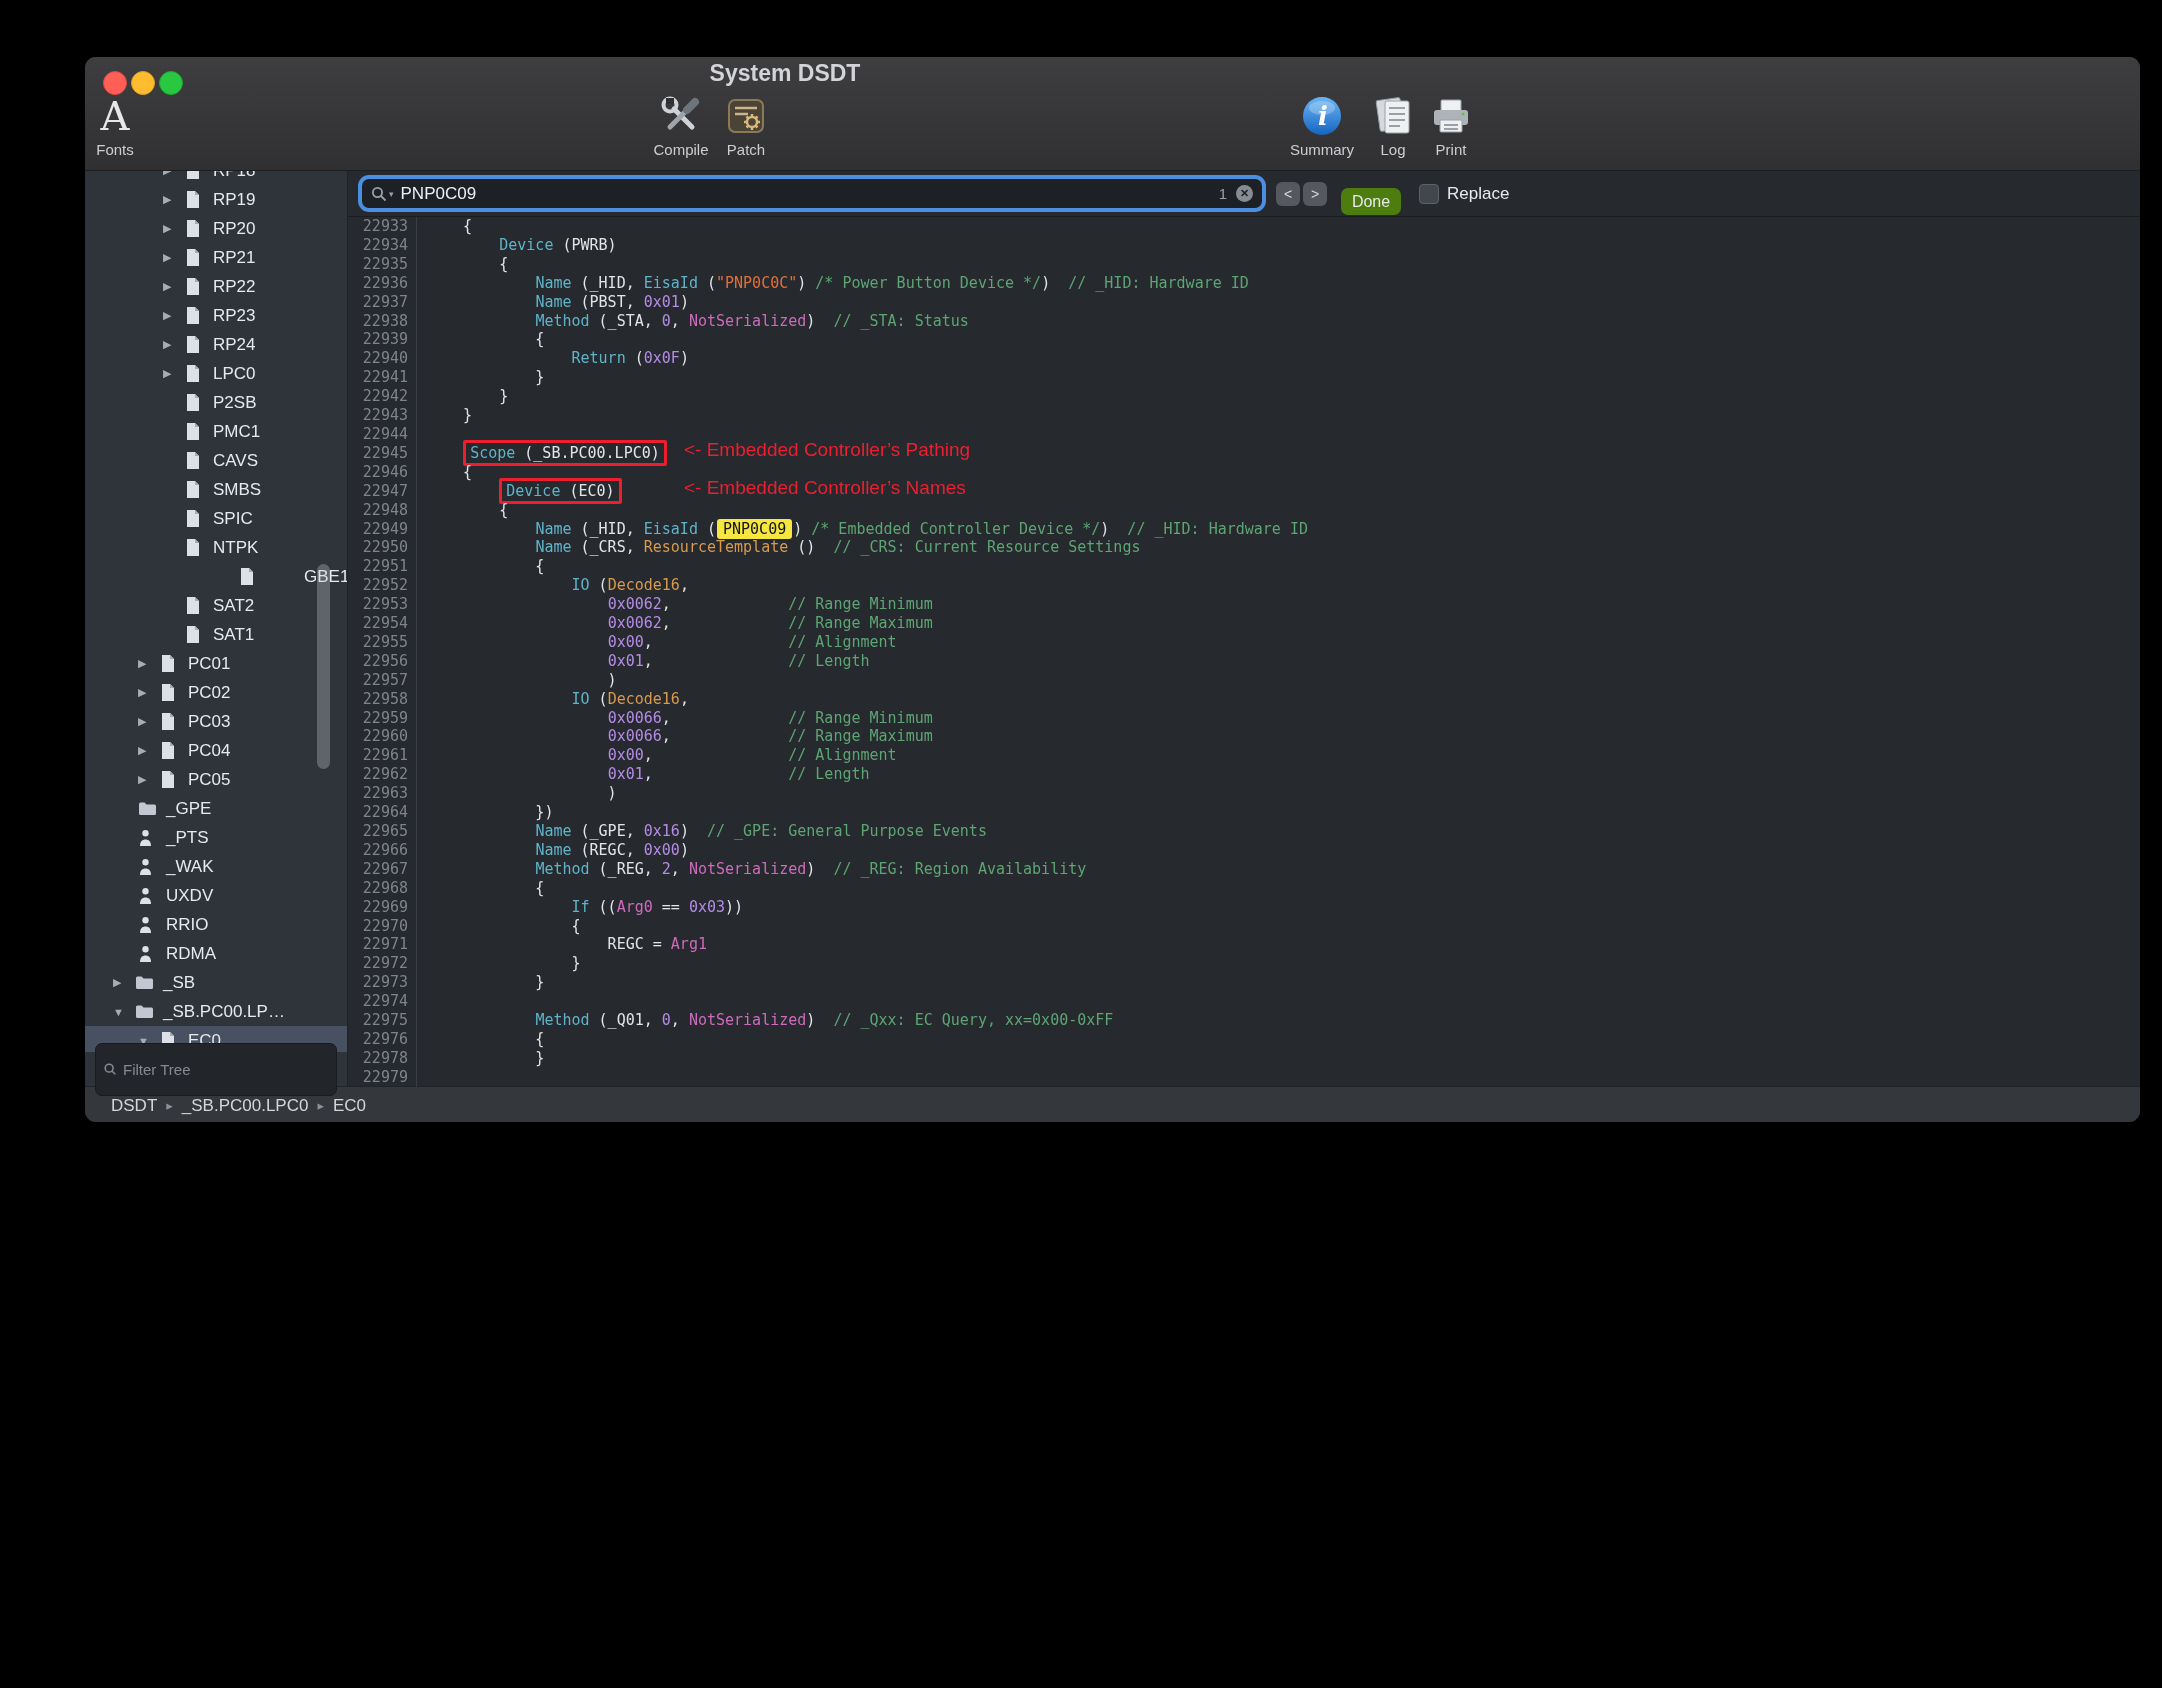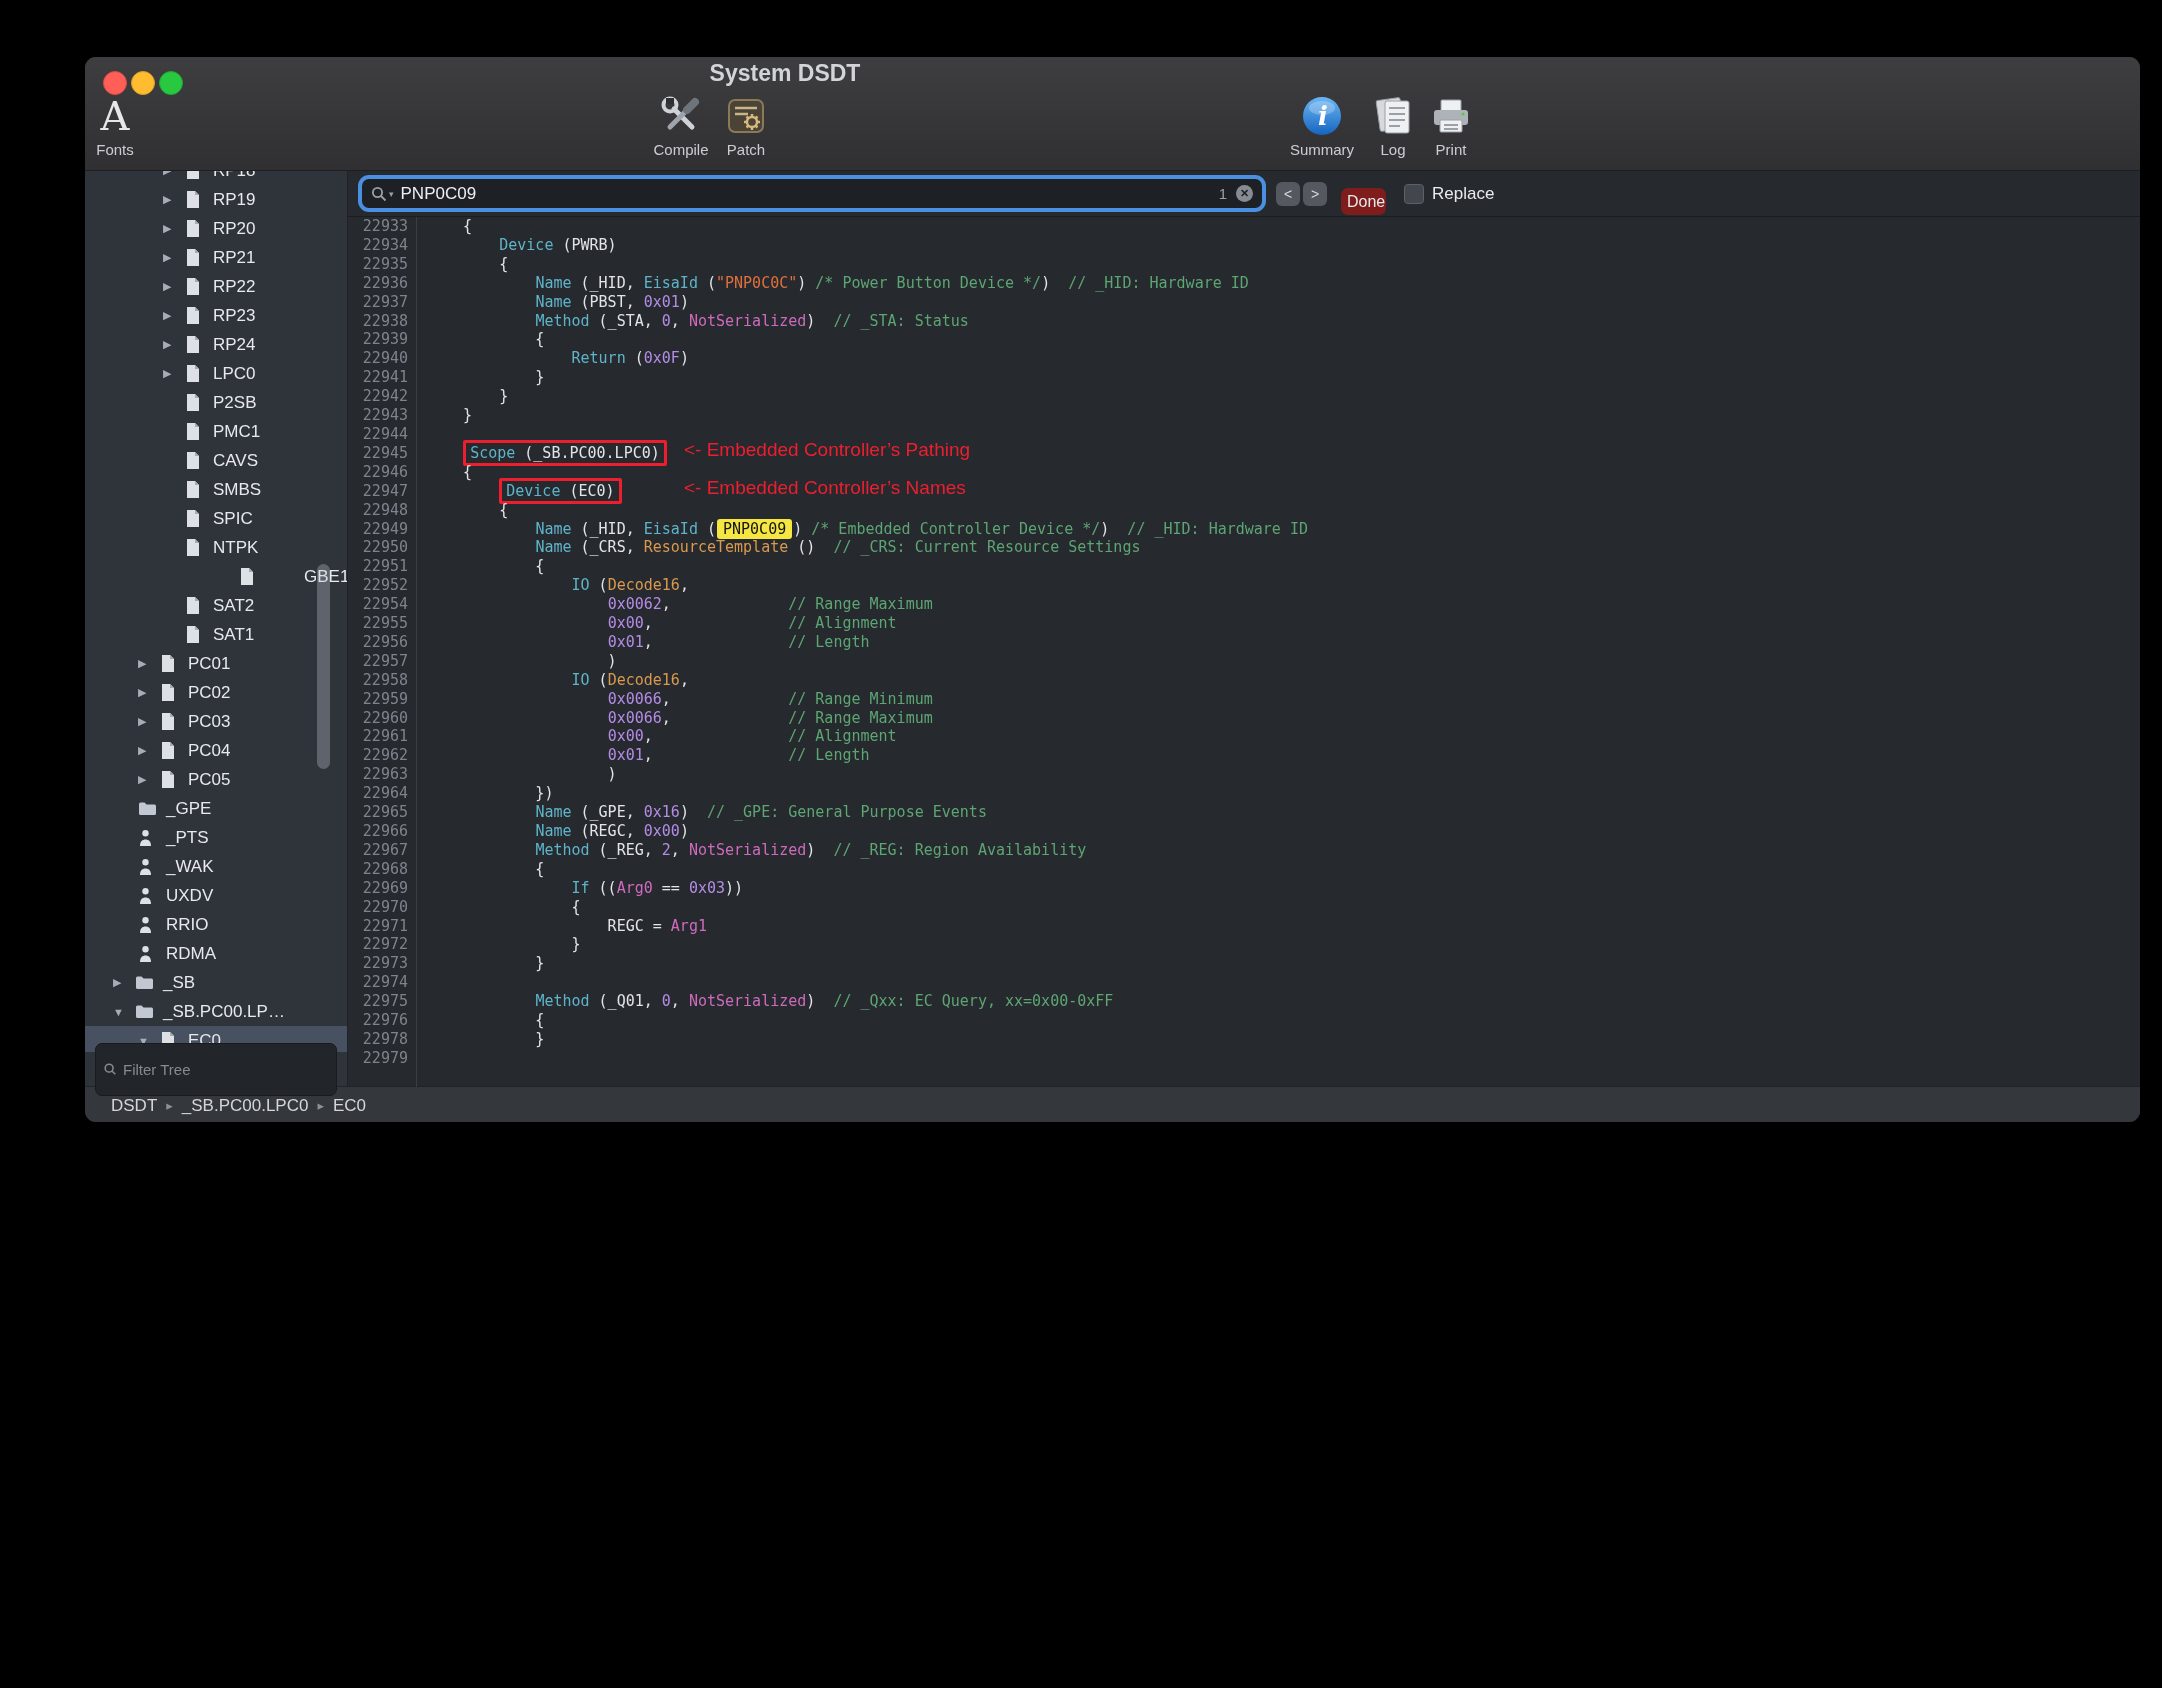--- a/index.html
+++ b/index.html
@@ -50,21 +50,21 @@
                box-shadow:0 0 0 4px var(--focus_ring);display:flex;align-items:center;gap:5px;padding:0 9px;}
   .caret{color:#9aa0a8;font-size:9px;margin-left:-3px;}
   .query{flex:1;background:transparent;border:none;outline:none;color:#edeff2;font-size:17px;
          font-family:"Liberation Sans",sans-serif;}
   .count{color:#9aa0a8;font-size:15px;margin-right:4px;}
   .clear{width:17px;height:17px;border-radius:50%;background:#878c93;color:#1d2025;font-size:11px;
          display:flex;align-items:center;justify-content:center;font-weight:bold;}
   .navbtns{display:flex;gap:3px;}
   .navbtn{width:24px;height:24px;background:#55585e;border:none;border-radius:6px;color:#d8dade;
           font-size:14px;line-height:1;padding:0;font-family:"Liberation Sans",sans-serif;}
-  .donebtn{width:45px;height:27px;background:#7f1d1d;border:none;border-radius:7px;color:#e9eaec;
+  .donebtn{width:60px;height:27px;background:#4d7c0f;border:none;border-radius:7px;color:#e9eaec;
            font-size:16px;font-family:"Liberation Sans",sans-serif;margin-top:16px;}
   .chk{width:18px;height:18px;background:#42464d;border:1px solid #5d6167;border-radius:4px;
        display:inline-block;margin-left:4px;}
   .chklabel{color:#e9eaec;font-size:17px;margin-left:-6px;}
   .codearea{position:relative;height:870px;flex:0 0 870px;overflow:hidden;}
   .gutterline{position:absolute;left:68px;top:0;bottom:0;width:1px;background:#3a3e44;z-index:2;}
   .cl{display:flex;line-height:18.9px;font-family:"DejaVu Sans Mono",monospace;font-size:15px;
       white-space:pre;}
   .cl:first-child{margin-top:-10px;}
   .ln{flex:0 0 60px;text-align:right;color:#7e848d;}
@@ -548,20 +548,21 @@
             <div class="cl"><span class="ln">22943</span><span class="ct"><span class="p">    }</span></span></div>
             <div class="cl"><span class="ln">22944</span><span class="ct"></span></div>
             <div class="cl"><span class="ln">22945</span><span class="ct"><span class="p">    </span><span class="bx"><span class="k">Scope</span><span class="p"> (_SB.PC00.LPC0)</span></span><span class="an">&lt;- Embedded Controller’s Pathing</span></span></div>
             <div class="cl"><span class="ln">22946</span><span class="ct"><span class="p">    {</span></span></div>
             <div class="cl"><span class="ln">22947</span><span class="ct"><span class="p">        </span><span class="bx"><span class="k">Device</span><span class="p"> (EC0)</span></span><span class="an">&lt;- Embedded Controller’s Names</span></span></div>
             <div class="cl"><span class="ln">22948</span><span class="ct"><span class="p">        {</span></span></div>
             <div class="cl"><span class="ln">22949</span><span class="ct"><span class="p">            </span><span class="k">Name</span><span class="p"> (_HID, </span><span class="k">EisaId</span><span class="p"> (</span><span class="h">PNP0C09</span><span class="p">) </span><span class="c">/* Embedded Controller Device */</span><span class="p">)  </span><span class="c">// _HID: Hardware ID</span></span></div>
             <div class="cl"><span class="ln">22950</span><span class="ct"><span class="p">            </span><span class="k">Name</span><span class="p"> (_CRS, </span><span class="o">ResourceTemplate</span><span class="p"> ()  </span><span class="c">// _CRS: Current Resource Settings</span></span></div>
             <div class="cl"><span class="ln">22951</span><span class="ct"><span class="p">            {</span></span></div>
             <div class="cl"><span class="ln">22952</span><span class="ct"><span class="p">                </span><span class="k">IO</span><span class="p"> (</span><span class="o">Decode16</span><span class="p">,</span></span></div>
+            <div class="cl"><span class="ln">22953</span><span class="ct"><span class="p">                    </span><span class="n">0x0062</span><span class="p">,             </span><span class="c">// Range Minimum</span></span></div>
             <div class="cl"><span class="ln">22954</span><span class="ct"><span class="p">                    </span><span class="n">0x0062</span><span class="p">,             </span><span class="c">// Range Maximum</span></span></div>
             <div class="cl"><span class="ln">22955</span><span class="ct"><span class="p">                    </span><span class="n">0x00</span><span class="p">,               </span><span class="c">// Alignment</span></span></div>
             <div class="cl"><span class="ln">22956</span><span class="ct"><span class="p">                    </span><span class="n">0x01</span><span class="p">,               </span><span class="c">// Length</span></span></div>
             <div class="cl"><span class="ln">22957</span><span class="ct"><span class="p">                    )</span></span></div>
             <div class="cl"><span class="ln">22958</span><span class="ct"><span class="p">                </span><span class="k">IO</span><span class="p"> (</span><span class="o">Decode16</span><span class="p">,</span></span></div>
             <div class="cl"><span class="ln">22959</span><span class="ct"><span class="p">                    </span><span class="n">0x0066</span><span class="p">,             </span><span class="c">// Range Minimum</span></span></div>
             <div class="cl"><span class="ln">22960</span><span class="ct"><span class="p">                    </span><span class="n">0x0066</span><span class="p">,             </span><span class="c">// Range Maximum</span></span></div>
             <div class="cl"><span class="ln">22961</span><span class="ct"><span class="p">                    </span><span class="n">0x00</span><span class="p">,               </span><span class="c">// Alignment</span></span></div>
             <div class="cl"><span class="ln">22962</span><span class="ct"><span class="p">                    </span><span class="n">0x01</span><span class="p">,               </span><span class="c">// Length</span></span></div>
             <div class="cl"><span class="ln">22963</span><span class="ct"><span class="p">                    )</span></span></div>

